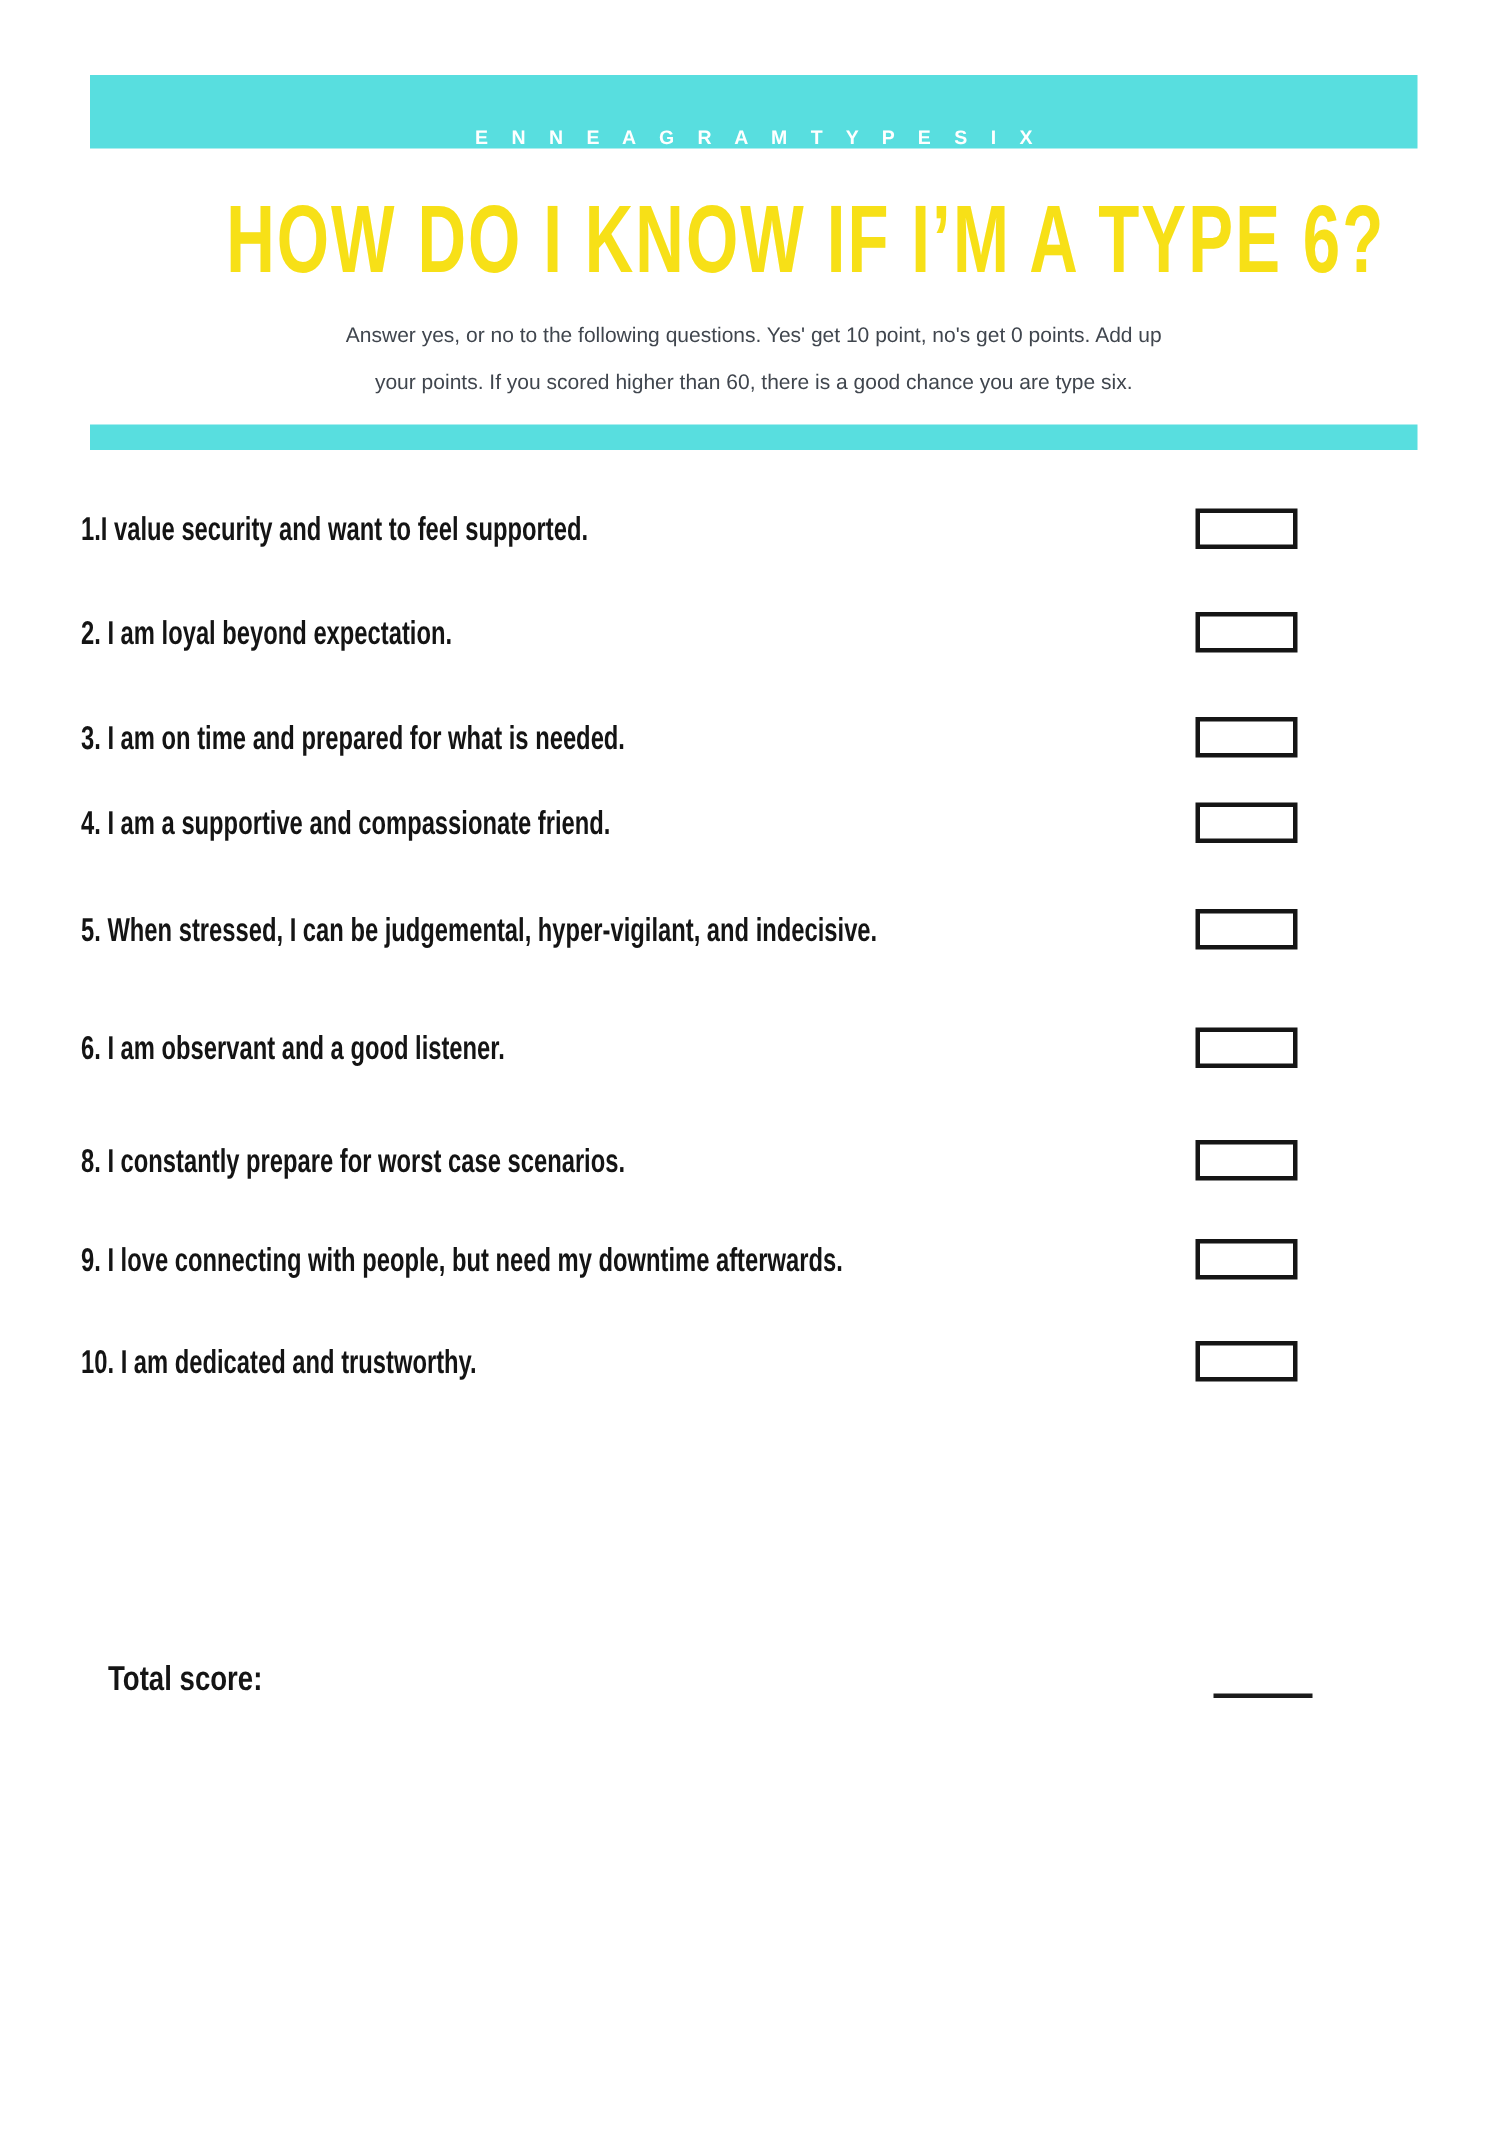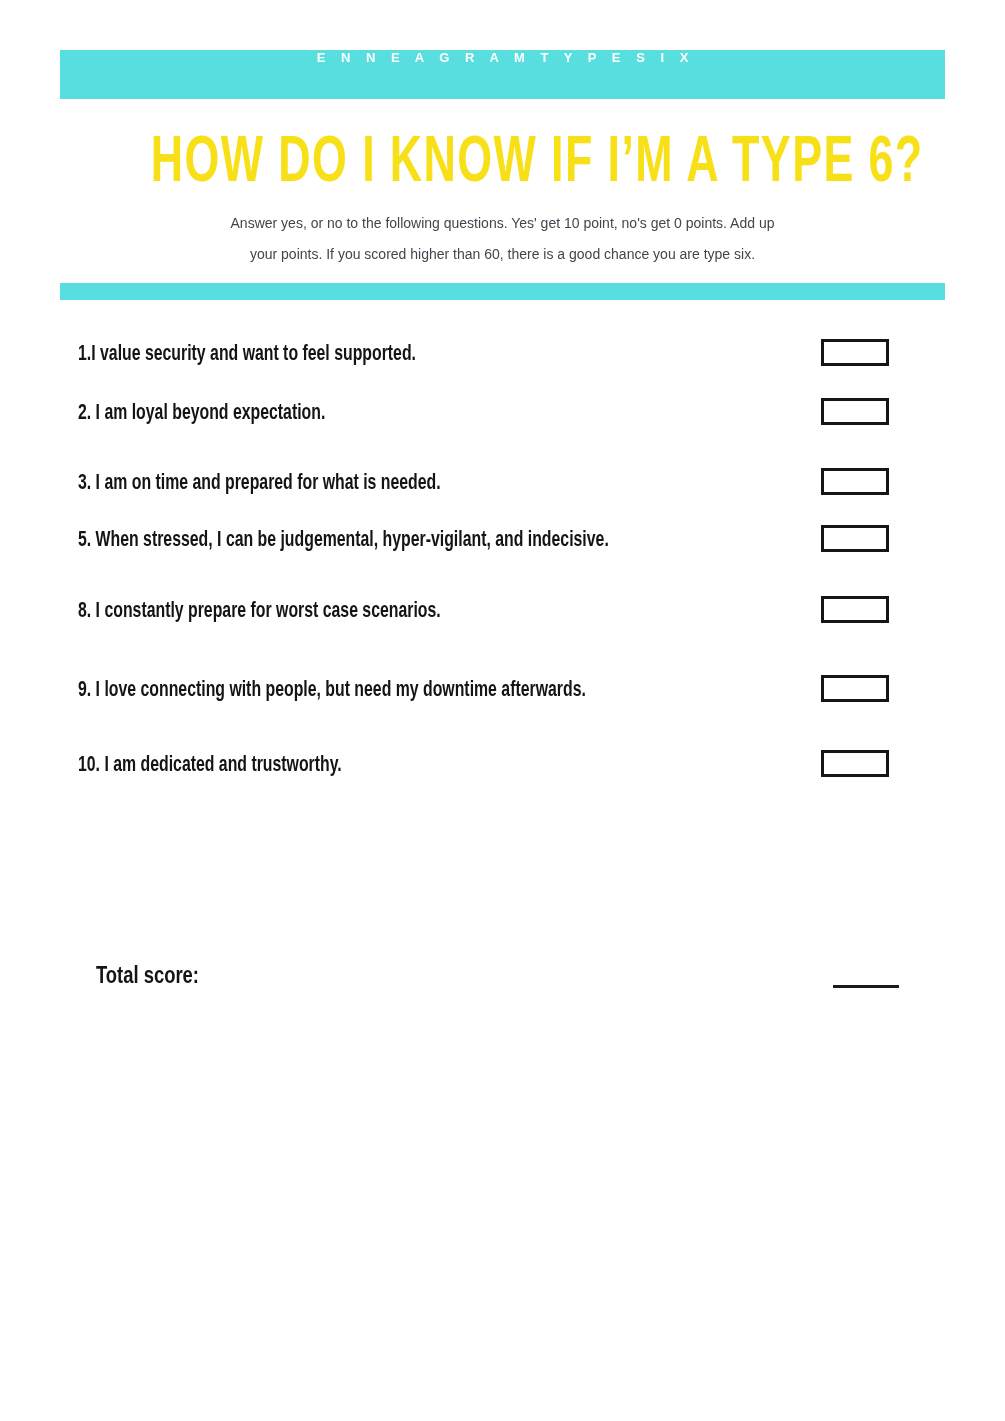--- a/index.html
+++ b/index.html
@@ -17,21 +17,21 @@
 
   
   .banner {
     position: absolute;
     left: 60px;
     top: 50px;
     width: 885px;
     height: 49px;
     background: var(--teal, #58DEDF);
     display: flex;
-    align-items: flex-start;
+    align-items: flex-end;
     justify-content: center;
   }
   .banner-label {
     color: #ffffff;
     font-size: 13px;
     font-weight: 700;
     letter-spacing: 6px;
     text-indent: 6px;
     white-space: nowrap;
   }
@@ -71,30 +71,30 @@
     left: 60px;
     top: 283px;
     width: 885px;
     height: 17px;
     background: var(--teal, #58DEDF);
   }
 
   
   .questions {
     position: absolute;
-    left: 78px;
+    left: 54px;
     top: 300px;
     width: 811px; 
   }
   .q-row {
     position: relative;
     height: 27px;
   }
   .q-row:nth-of-type(1)  { margin-top: 39px; }
-  .q-row:nth-of-type(2)  { margin-top: 32px; }
+  .q-row:nth-of-type(2)  { margin-top: 42px; }
   .q-row:nth-of-type(3)  { margin-top: 43px; }
   .q-row:nth-of-type(4)  { margin-top: 30px; }
   .q-row:nth-of-type(5)  { margin-top: 44px; }
   .q-row:nth-of-type(6)  { margin-top: 52px; }
   .q-row:nth-of-type(7)  { margin-top: 48px; }
   .q-row:nth-of-type(8)  { margin-top: 39px; }
   .q-row:nth-of-type(9)  { margin-top: 41px; }
   .q-row:nth-of-type(10) { margin-top: 44px; }
 
   .q-label {
@@ -173,26 +173,34 @@
     <div class="q-row">
       <span class="q-label">2. I am loyal beyond expectation.</span>
       <div class="checkbox"></div>
     </div>
 
     <div class="q-row">
       <span class="q-label">3. I am on time and prepared for what is needed.</span>
       <div class="checkbox"></div>
     </div>
 
+    <div class="q-row">
+      <span class="q-label">4. I am a supportive and compassionate friend.</span>
+      <div class="checkbox"></div>
+    </div>
 
     <div class="q-row">
       <span class="q-label">5. When stressed, I can be judgemental, hyper-vigilant, and indecisive.</span>
       <div class="checkbox"></div>
     </div>
 
+    <div class="q-row">
+      <span class="q-label">6. I am observant and a good listener.</span>
+      <div class="checkbox"></div>
+    </div>
 
 
     <div class="q-row">
       <span class="q-label">8. I constantly prepare for worst case scenarios.</span>
       <div class="checkbox"></div>
     </div>
 
     <div class="q-row">
       <span class="q-label">9. I love connecting with people, but need my downtime afterwards.</span>
       <div class="checkbox"></div>

